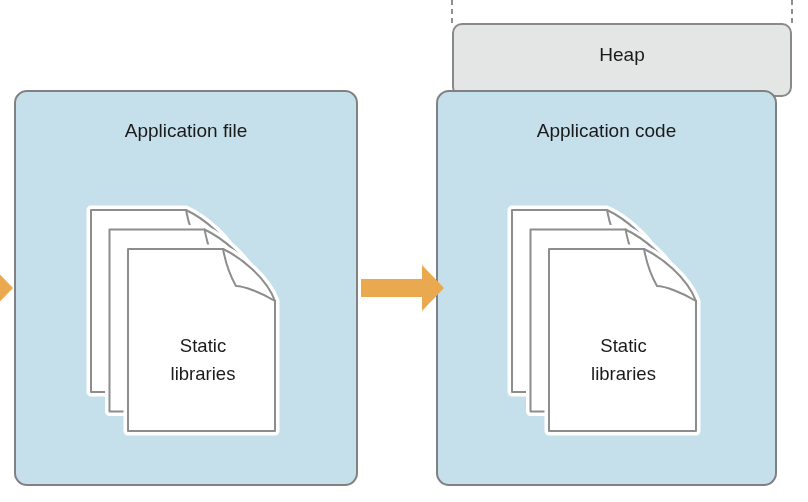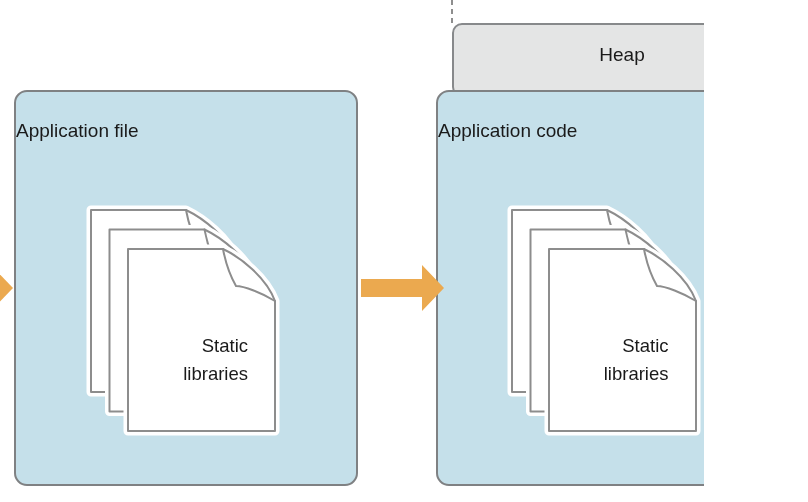--- a/index.html
+++ b/index.html
@@ -3,44 +3,44 @@
 <meta charset="utf-8">
 <style>
   :root{
     --box-fill:#c5e0ea; --box-border:#7f8183;
     --heap-fill:#e4e5e5; --heap-border:#87898b;
     --arrow:#eba94f; --page-border:#8d8d8d;
     --dash:#8e8e8e; --text:#1a1a1a;
   }
   *{margin:0;padding:0;box-sizing:border-box;}
   body{background:#fff;font-family:"Liberation Sans","DejaVu Sans",sans-serif;}
-  .canvas{position:relative;width:704px;height:502px;background:#fff;overflow:hidden;}
+  .canvas{position:relative;width:808px;height:502px;background:#fff;overflow:hidden;}
 
   .dashed-line{position:absolute;top:0;width:2px;height:24px;
     background:repeating-linear-gradient(to bottom,var(--dash) 0 5px,transparent 5px 9px);}
   .dash-left{left:451px;}
   .dash-right{left:791px;}
 
   .heap-box{position:absolute;left:452px;top:23px;width:340px;height:74px;
     background:var(--heap-fill);border:2px solid var(--heap-border);border-radius:10px;
     display:flex;align-items:center;justify-content:center;padding-bottom:10px;}
   .heap-label{font-size:19px;color:var(--text);}
 
   .app-box{position:absolute;top:90px;width:344px;height:396px;
     background:var(--box-fill);border:2px solid var(--box-border);border-radius:13px;}
   .box-left{left:14px;}
   .box-right{left:436px;width:341px;}
 
-  .box-title{position:absolute;top:28px;left:0;width:100%;
+  .box-title{position:absolute;top:28px;left:0;width:100%;text-align:center;
     font-size:19px;color:var(--text);}
 
   .stack-svg{position:absolute;top:113px;left:50%;transform:translateX(-50%);}
 
   .stack-label{position:absolute;top:240px;left:calc(50% + 17px);transform:translateX(-50%);
-    width:90px;text-align:right;font-size:18.5px;line-height:28px;color:var(--text);}
+    width:90px;text-align:center;font-size:18.5px;line-height:28px;color:var(--text);}
 
   .halo{fill:#fff;stroke:#fff;stroke-width:9;stroke-linejoin:round;}
   .pgbody{fill:#fff;stroke:var(--page-border);stroke-width:2;stroke-linejoin:round;}
   .pgflap{fill:none;stroke:var(--page-border);stroke-width:2;stroke-linecap:round;}
 
   .arrow-mid{position:absolute;left:356px;top:260px;}
   .arrow-edge{position:absolute;left:0;top:260px;}
   .arrow-shape{fill:var(--arrow);}
 </style>
 </head>

